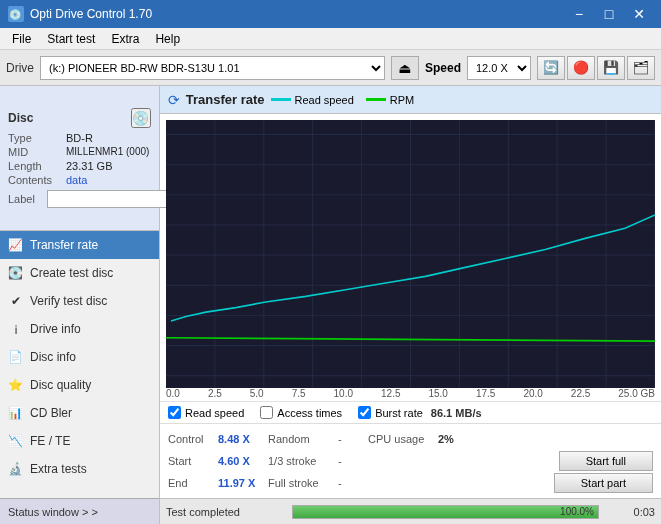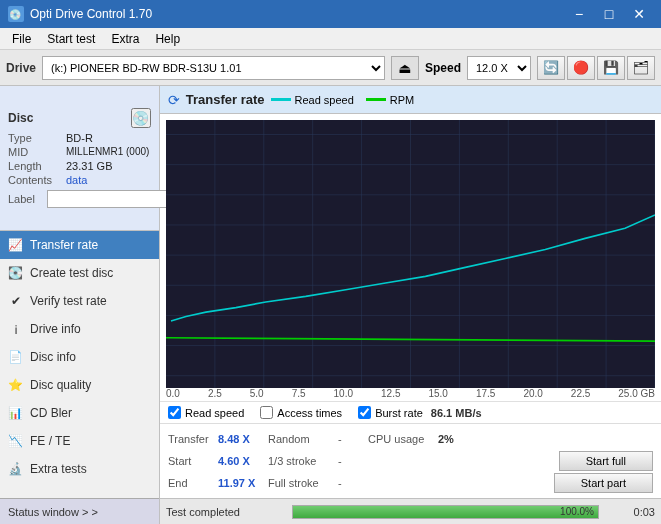--- a/index.html
+++ b/index.html
@@ -44,21 +44,21 @@
     
     .drive-bar {
       background: #e8e8e8;
       height: 36px;
       display: flex;
       align-items: center;
       padding: 0 6px;
       gap: 6px;
       border-bottom: 1px solid #c0c0c0;
     }
-    .drive-label { font-size: 12px; font-weight: bold; color: #333; }
+    .drive-label { font-size: 12px; font-weight: normal; color: #333; }
     .drive-select {
       flex: 1;
       height: 24px;
       font-size: 11px;
       border: 1px solid #aaa;
       background: white;
       padding: 0 4px;
     }
     .drive-icon-btn {
       width: 28px; height: 24px;
@@ -328,21 +328,21 @@
       <div class="nav-item active">
         <span class="nav-icon">📈</span>
         <span>Transfer rate</span>
       </div>
       <div class="nav-item">
         <span class="nav-icon">💽</span>
         <span>Create test disc</span>
       </div>
       <div class="nav-item">
         <span class="nav-icon">✔</span>
-        <span>Verify test rate</span>
+        <span>Verify test disc</span>
       </div>
       <div class="nav-item">
         <span class="nav-icon">ℹ</span>
         <span>Drive info</span>
       </div>
       <div class="nav-item">
         <span class="nav-icon">📄</span>
         <span>Disc info</span>
       </div>
       <div class="nav-item">
@@ -453,21 +453,21 @@
       <div class="chart-control-item">
         <input type="checkbox" checked="" style="">
         <span>Burst rate</span>
         <span class="burst-value">86.1 MB/s</span>
       </div>
     </div>
 
     <div class="stats-area">
 
       <div class="stats-row">
-        <span class="stat-label">Transfer</span>
+        <span class="stat-label">Control</span>
         <span class="stat-value" style="color:#2255cc;font-weight:bold;">8.48 X</span>
         <span class="stat-mid-label">Random</span>
         <span class="stat-mid-value">-</span>
         <span class="stat-right-label">CPU usage</span>
         <span class="stat-right-value" style="color:#333;font-weight:bold;">2%</span>
       </div>
 
       <div class="stats-row">
         <span class="stat-label">Start</span>
         <span class="stat-value" style="color:#2255cc;font-weight:bold;">4.60 X</span>

